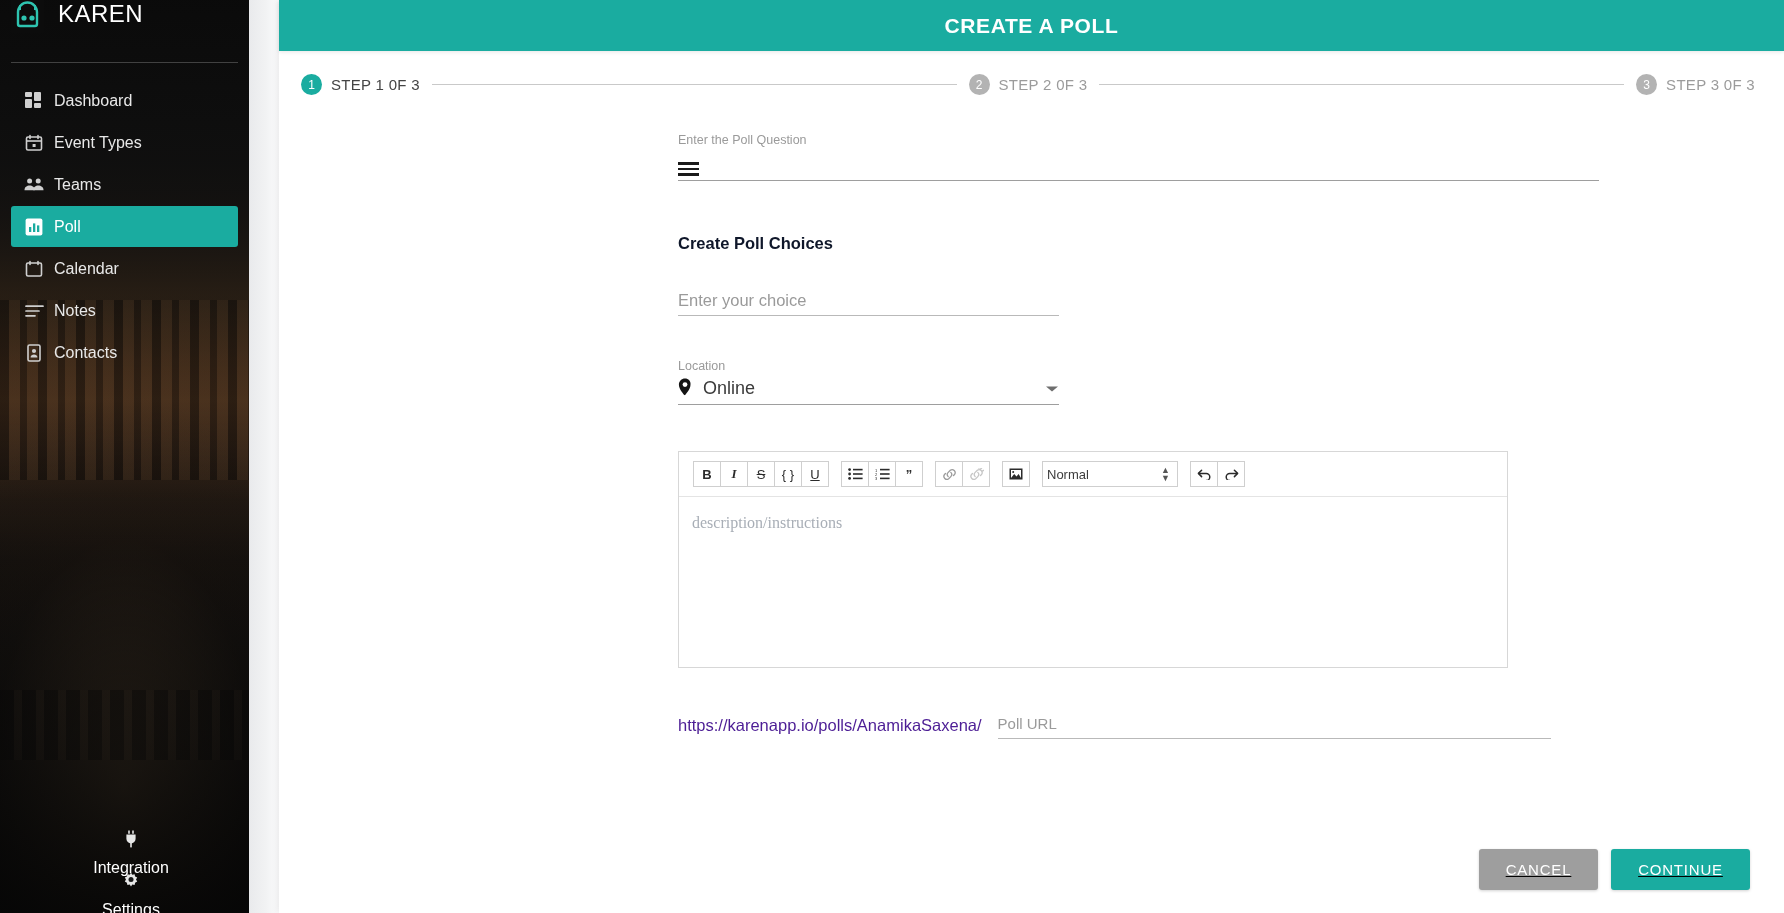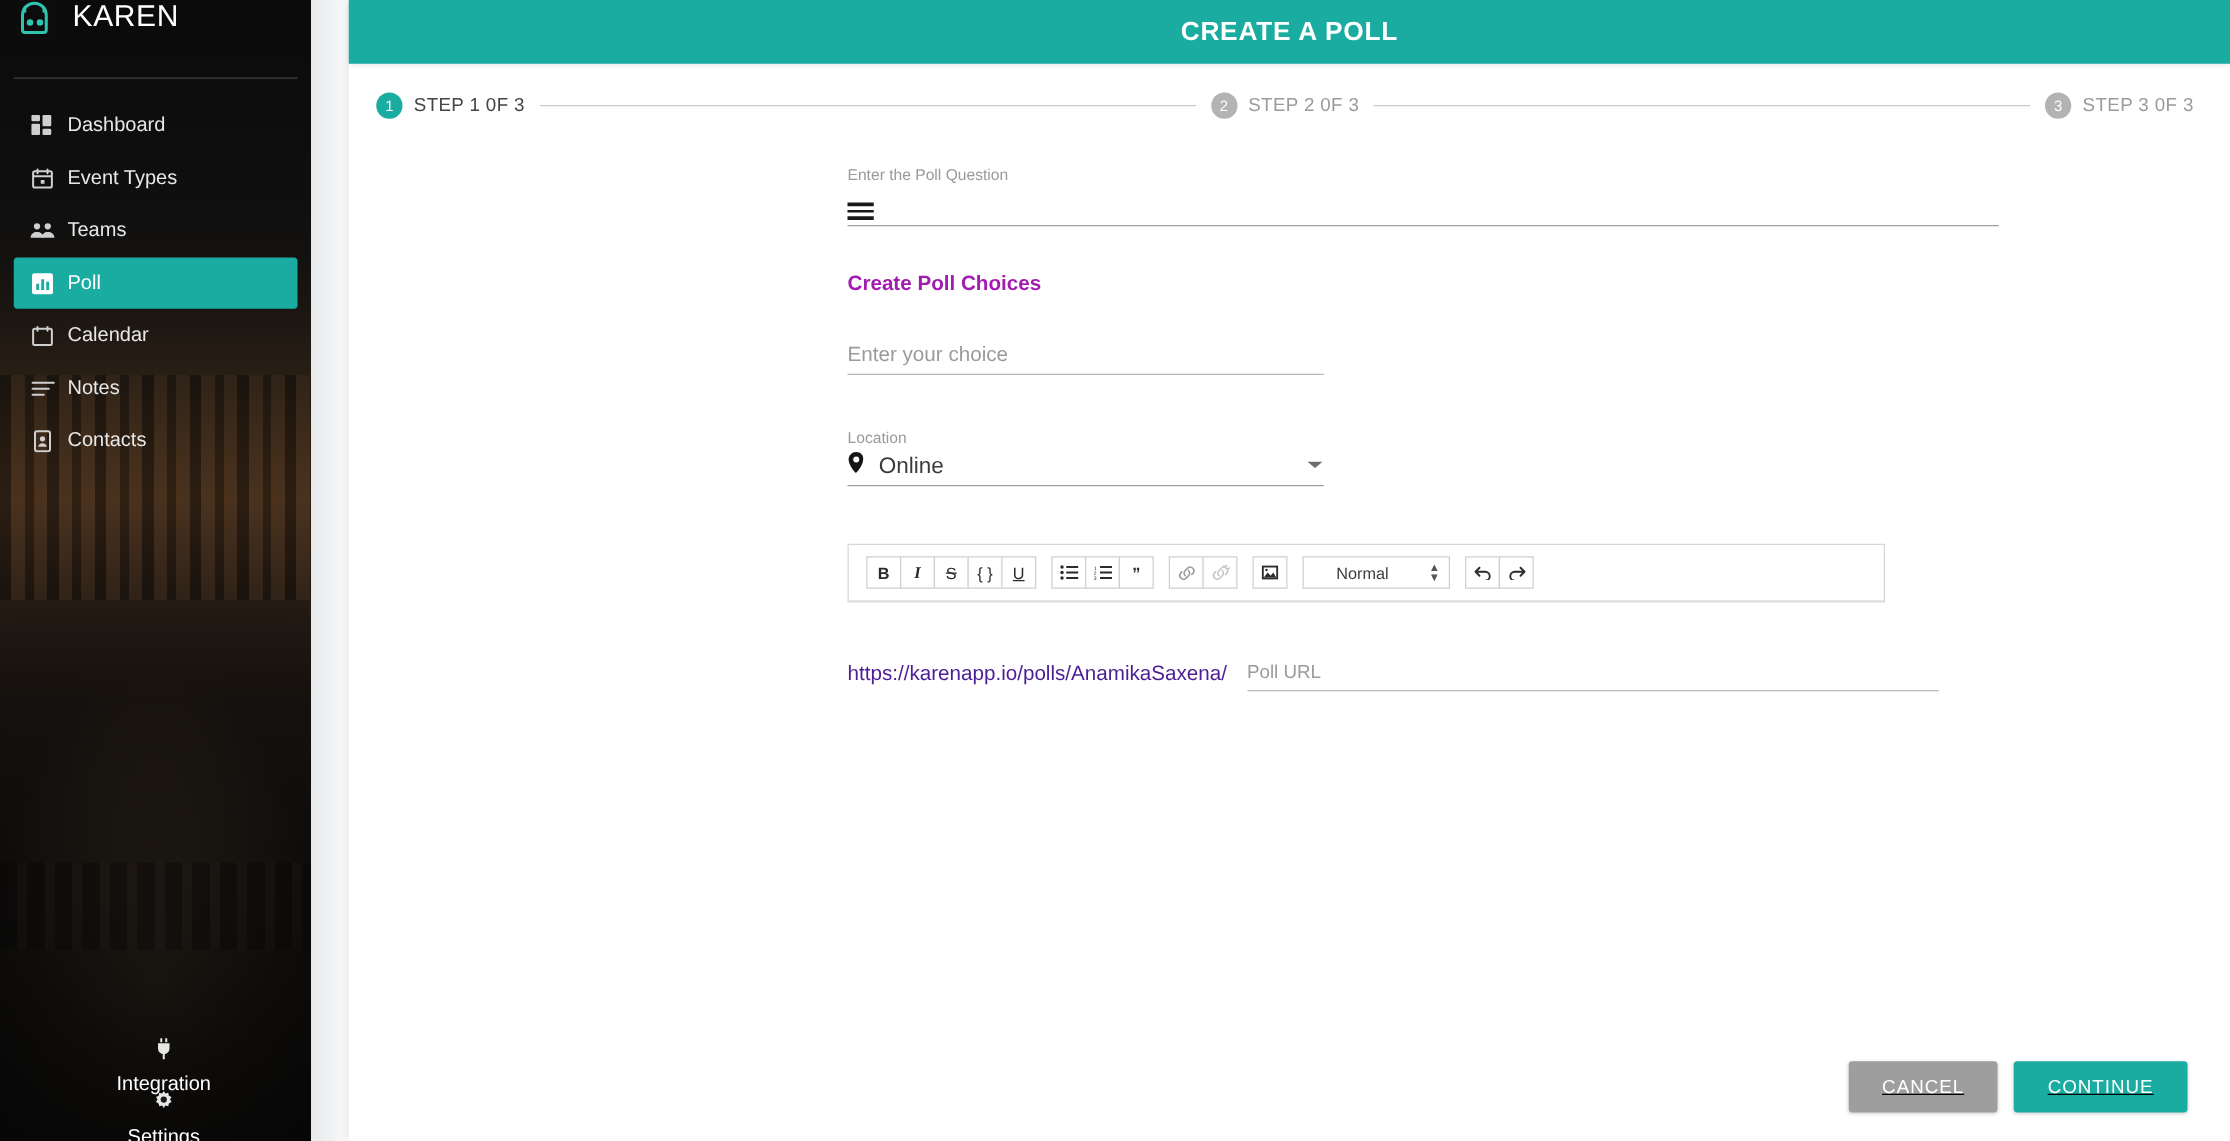--- a/index.html
+++ b/index.html
@@ -132,21 +132,21 @@
   .form { padding: 38px 0 0 399px; }
   .field-label { font-size: 12.5px; color: #9a9a9a; margin-bottom: 4px; }
   .q-row {
     width: 921px; border-bottom: 1px solid #9e9e9e;
     height: 30px; display: flex; align-items: flex-end; padding-bottom: 4px;
   }
   .q-glyph { display: flex; flex-direction: column; gap: 3px; }
   .q-glyph i { display: block; width: 21px; height: 2.6px; background: #1a1a1a; }
 
   .section-title {
-    margin-top: 37px; font-size: 16.5px; font-weight: bold; color: #a21caf;
+    margin-top: 53px; font-size: 16.5px; font-weight: bold; color: #0f172a;
   }
 
   .choice-row {
     margin-top: 38px; width: 381px;
     border-bottom: 1px solid #b9b9b9; padding-bottom: 5px;
   }
   .choice-input {
     border: 0; outline: 0; width: 100%;
     font-family: "Liberation Sans", sans-serif;
     font-size: 16.5px; color: #3a3a3a; background: transparent;
@@ -180,24 +180,24 @@
     font-size: 13px; color: #2b2b2b; cursor: pointer;
     margin-left: -1px;
   }
   .tb-group .tb-btn:first-child { margin-left: 0; }
   .tb-btn.b { font-weight: bold; }
   .tb-btn.i { font-style: italic; font-family: "Liberation Serif", serif; font-weight: bold; }
   .tb-btn.s { text-decoration: line-through; }
   .tb-btn.u { text-decoration: underline; }
   .tb-btn.dim { color: #b8b8b8; }
   .tb-sel {
-    height: 26px; width: 118px;
+    height: 26px; width: 136px;
     border: 1px solid #cfcfcf; background: #ffffff;
     display: flex; align-items: center; justify-content: space-between;
-    padding: 0 7px 0 26px; font-size: 13px; color: #3c3c3c; cursor: pointer;
+    padding: 0 7px 0 4px; font-size: 13px; color: #3c3c3c; cursor: pointer;
   }
   .tb-sel .sp { font-size: 9px; line-height: 8px; color: #555; text-align: center; }
   .ed-body { height: 170px; padding: 17px 14px 0 13px; }
   .ed-ph { font-family: "Liberation Serif", serif; font-size: 16px; color: #a8aeb6; }
 
   
   .url-row { margin-top: 47px; display: flex; align-items: flex-end; gap: 16px; }
   .url-prefix { font-size: 16.5px; color: #4c1d95; padding-bottom: 4px; }
   .url-field {
     width: 553px; border-bottom: 1px solid #b9b9b9; padding-bottom: 5px;
@@ -491,20 +491,23 @@
             </button>
             <button class="tb-btn">
               <svg width="15" height="12" viewBox="0 0 15 12" fill="none" stroke="#2b2b2b" stroke-width="1.5" stroke-linecap="round" stroke-linejoin="round">
                 <path d="M10.4 2.2l3.2 3.2-3.2 3.2"></path>
                 <path d="M13.2 5.4H5.8a3.6 3.6 0 0 0 0 7.2"></path>
               </svg>
             </button>
           </div>
         </div>
 
+        <div class="ed-body">
+          <div class="ed-ph">description/instructions</div>
+        </div>
       </div>
 
       <div class="url-row">
         <div class="url-prefix">https://karenapp.io/polls/AnamikaSaxena/</div>
         <div class="url-field">
           <input class="url-input" value="" placeholder="Poll URL" style="">
         </div>
       </div>
     </div>
 

